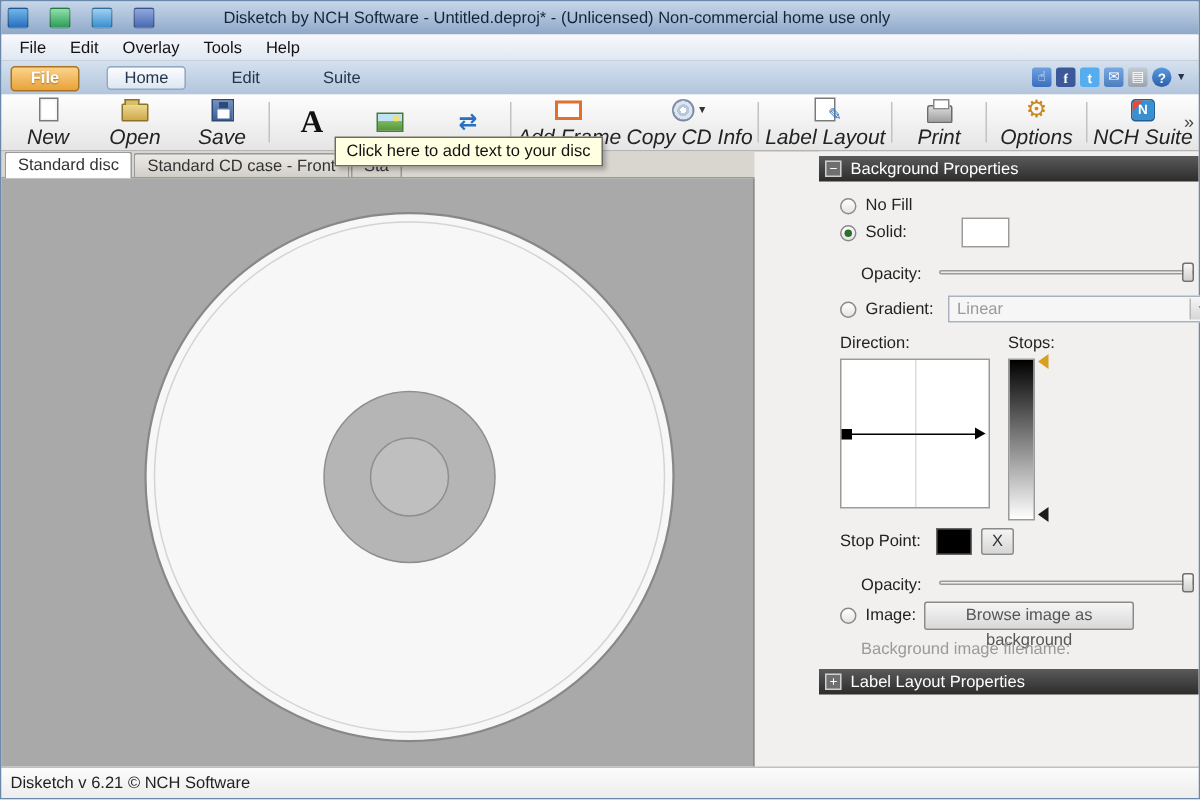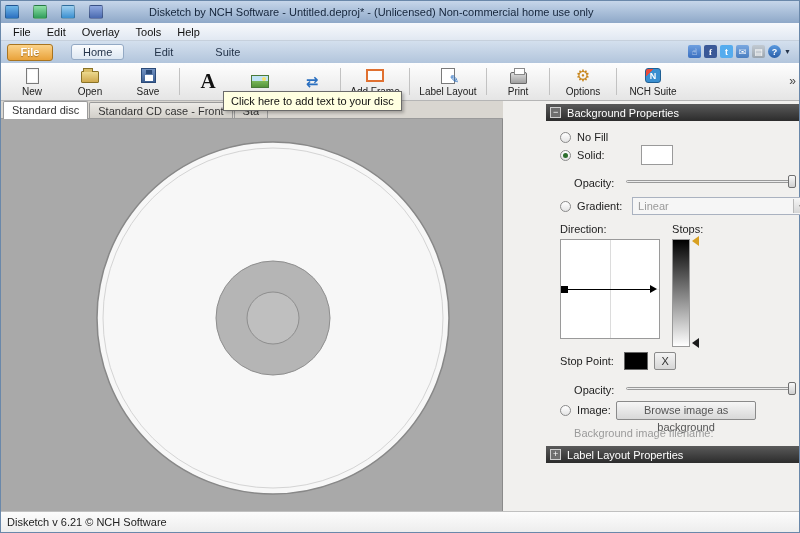--- a/index.html
+++ b/index.html
@@ -32,21 +32,21 @@
   .sic-tw { background:#55acee; }
   .sic-mail { background:linear-gradient(#7aa8e0,#4a7ec0); font-weight:normal; }
   .sic-print { background:linear-gradient(#c2cad2,#9aa4ae); }
   .sic-help { border-radius:50%; background:linear-gradient(#5a9ae0,#2a5fa8); }
   .sarrow-sm { font-size:7px; color:#24344a; }
 
   
   .toolbar { height:38px; background:linear-gradient(#fefefe,#e5e5e5); border-bottom:1px solid #b5b5b5; display:flex; align-items:stretch; padding:1px 2px; position:relative; }
   .tbtn { padding:0 3px; display:flex; flex-direction:column; align-items:center; justify-content:center; gap:1px; }
   .tico-wrap { height:19px; display:flex; align-items:center; justify-content:center; gap:2px; }
-  .tlabel { font-size:10px; color:#222; white-space:nowrap; }
+  .tlabel { font-size:14px; color:#222; white-space:nowrap;font-style:italic; }
   .tsep { width:1px; background:#c2c2c2; margin:4px 2px; }
   .overflow { position:absolute; right:3px; top:11px; color:#444; font-size:12px; }
   .w58{min-width:58px} .w52{min-width:52px} .w64{min-width:64px} .w78{min-width:78px} .w72{min-width:72px} .w62{min-width:62px} .w68{min-width:68px}
 
   
   .ic-page { width:13px; height:16px; background:#fff; border:1px solid #7a7a7a; box-shadow:inset 0 0 0 1px #f3f3f3; }
   .ic-folder { width:18px; height:12px; background:linear-gradient(#ecd98e,#cfa94e); border:1px solid #8a7326; border-radius:1px; position:relative; margin-top:3px; }
   .ic-folder::before { content:""; position:absolute; top:-4px; left:1px; width:8px; height:3px; background:#d9bd66; border:1px solid #8a7326; border-bottom:none; }
   .ic-save { width:15px; height:15px; background:linear-gradient(#7292c2,#3c5f93); border:1px solid #2b4a78; position:relative; }
   .ic-save::before { content:""; position:absolute; left:3px; bottom:1px; width:8px; height:6px; background:#fff; }
@@ -183,20 +183,27 @@
         </span>
       <span class="tlabel"></span>
     </div>
     <div class="tsep"></div>
     <div class="tbtn w64">
       <span class="tico-wrap">
           <span class="ic-frame"></span>
         </span>
       <span class="tlabel">Add Frame</span>
     </div>
+    <div class="tbtn w78">
+      <span class="tico-wrap">
+        <span class="ic-cd"></span>
+        <span class="dd">▼</span>
+      </span>
+      <span class="tlabel">Copy CD Info</span>
+    </div>
     <div class="tsep"></div>
     <div class="tbtn w72">
       <span class="tico-wrap">
           <span class="ic-layout">
             <span class="pencil">✎</span>
           </span>
         </span>
       <span class="tlabel">Label Layout</span>
     </div>
     <div class="tsep"></div>

